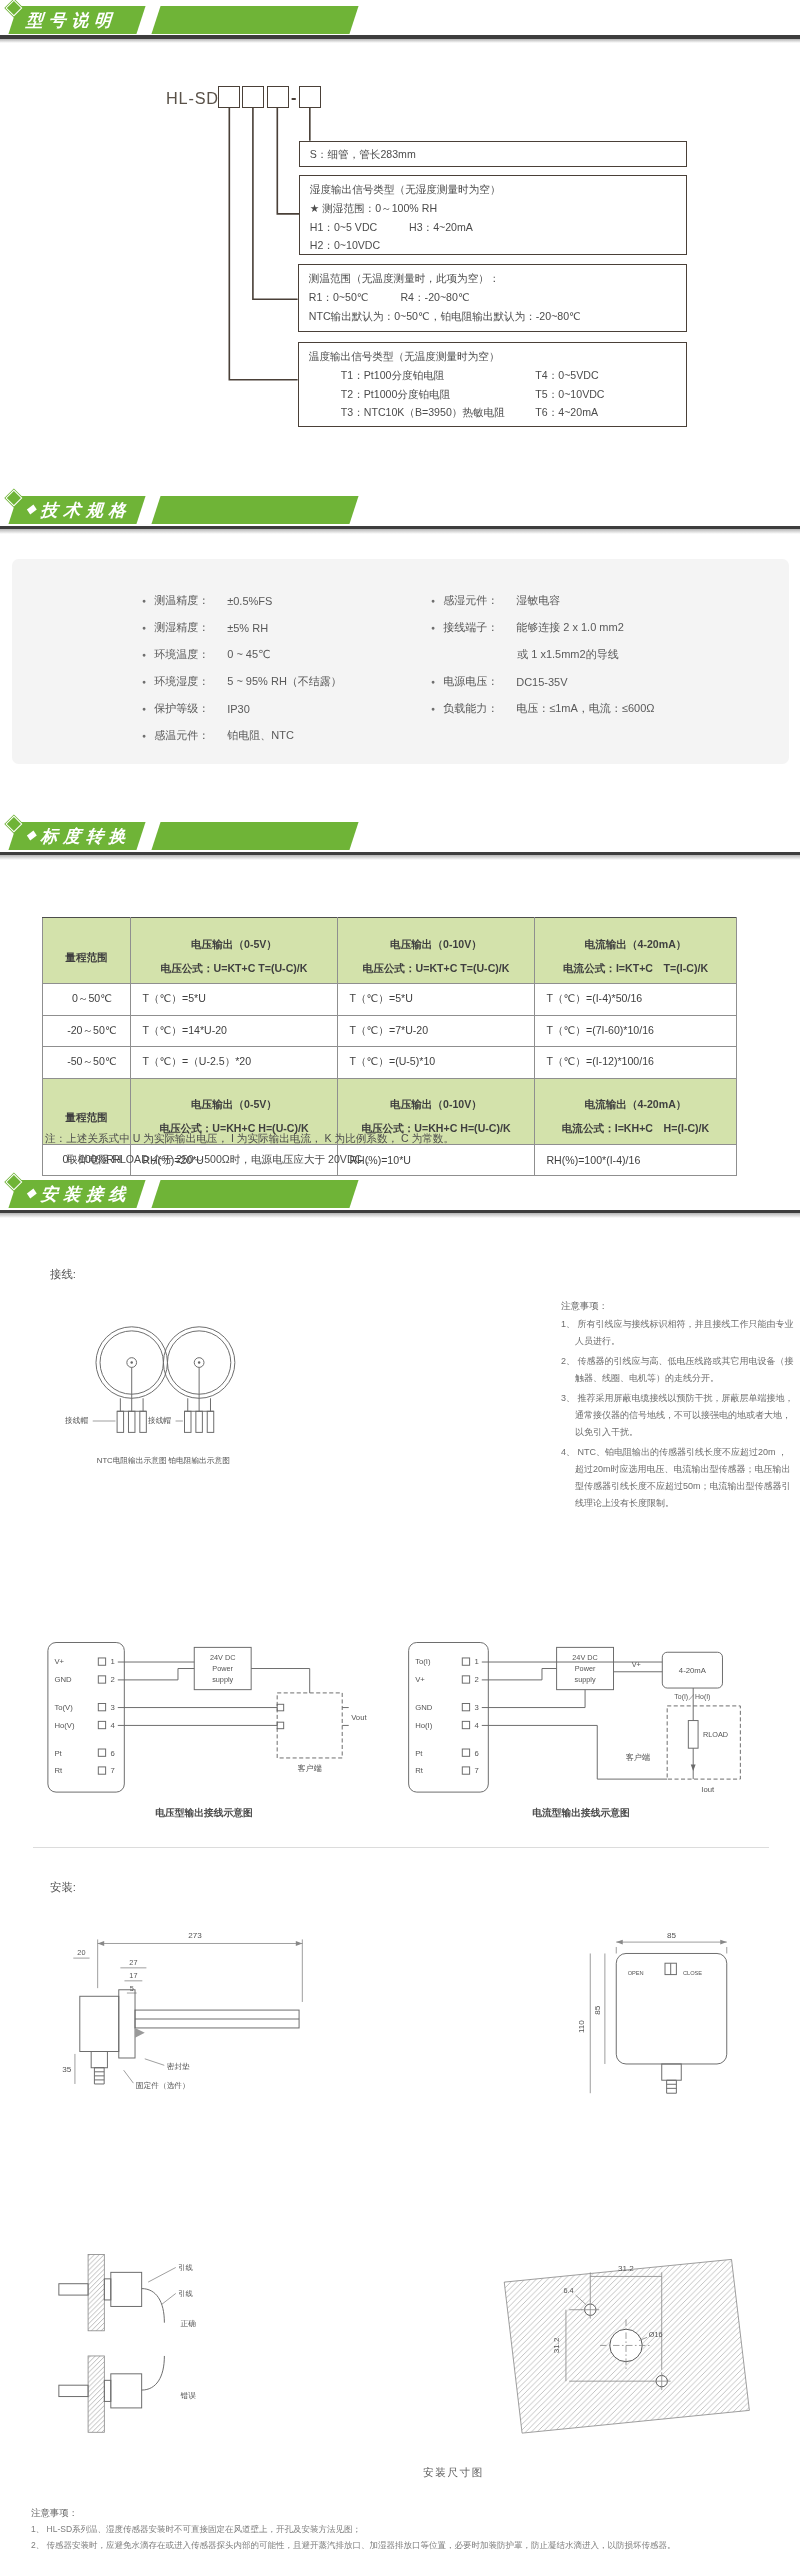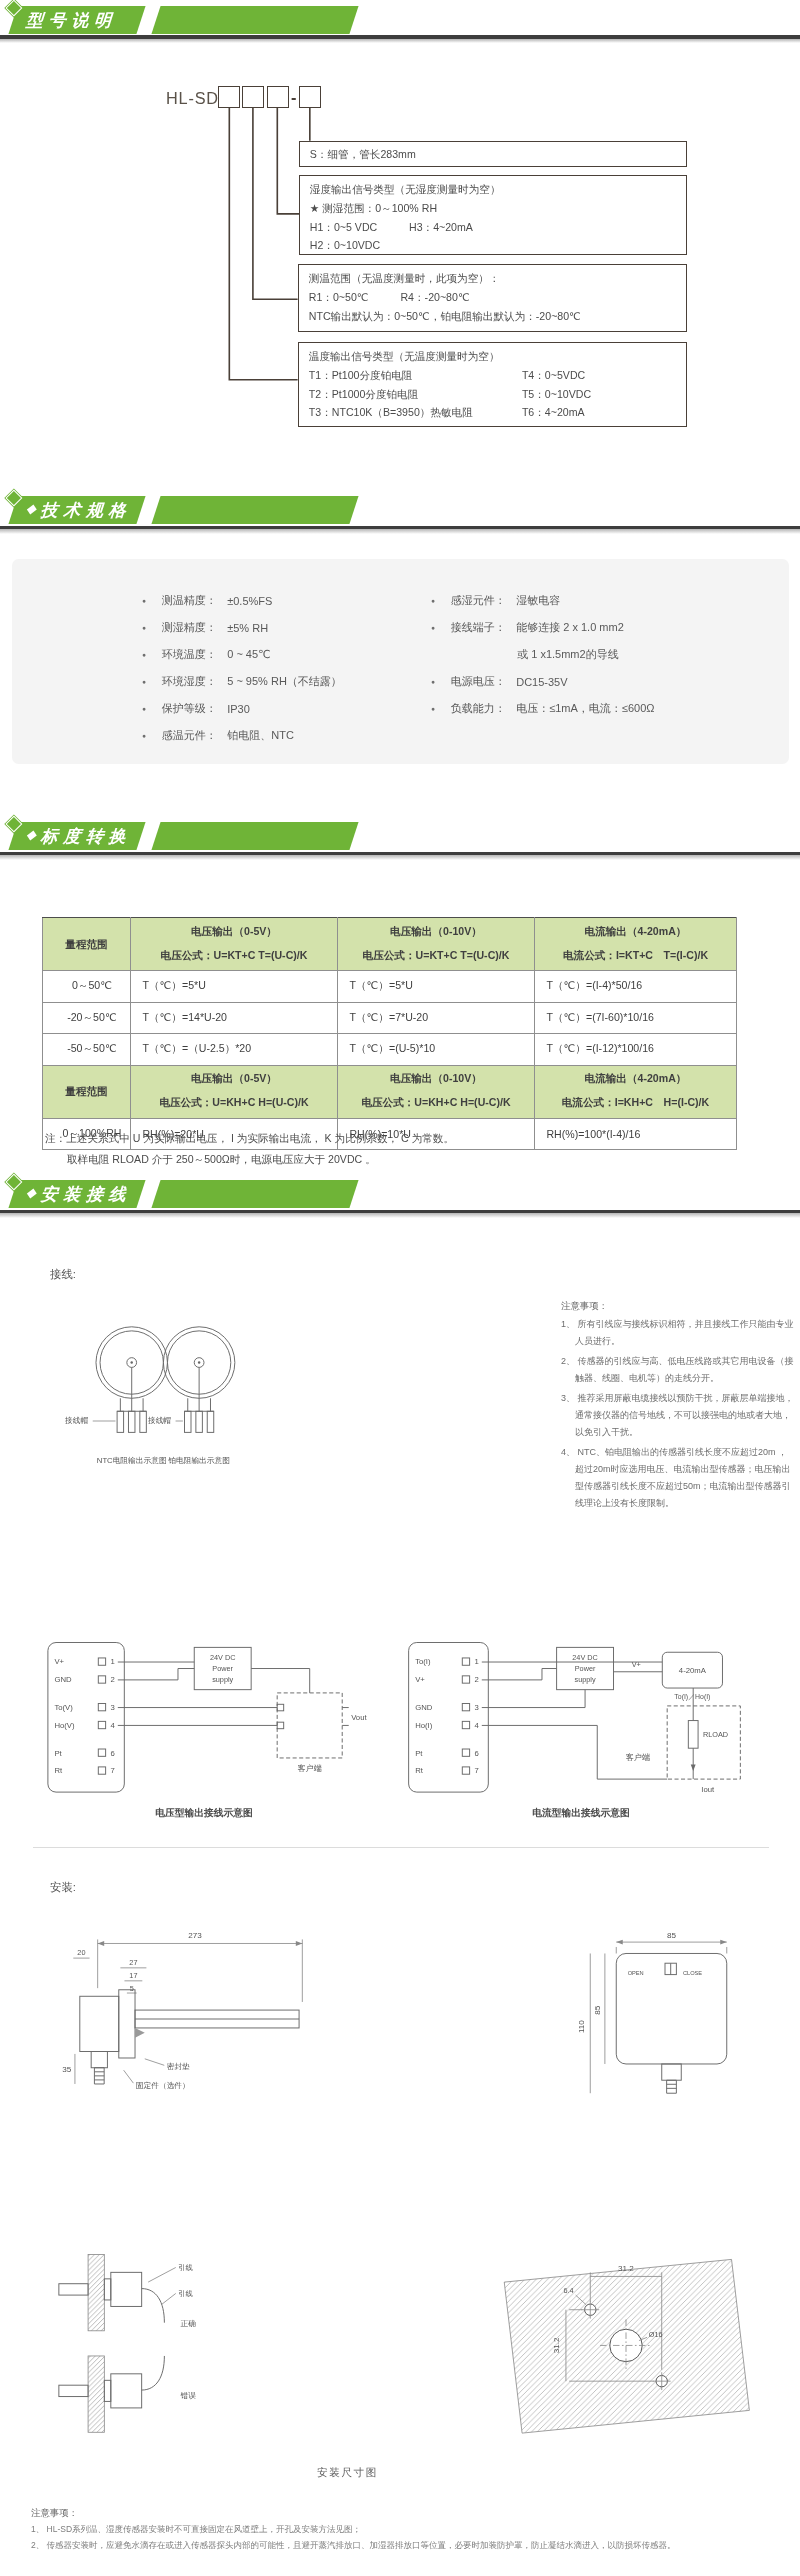--- a/index.html
+++ b/index.html
@@ -19,39 +19,39 @@
   .banner-line{position:absolute;top:32px;left:0;width:801px;height:3.3px;background:#3d3d3d;}
   .banner-line::after{content:"";position:absolute;top:3.3px;left:0;width:801px;height:4.9px;
            background:linear-gradient(#b5b5b5,rgba(255,255,255,0));}
 
   
   .hlsd{font-size:16.3px;color:#5a5249;letter-spacing:0.8px;}
   .mbox{position:absolute;width:19.5px;height:19.5px;border:1.6px solid #4a4038;background:#fff;}
   .mdash{position:absolute;font-size:16.3px;font-weight:bold;color:#4a4038;}
   .descbox{position:absolute;border:1.6px solid #4a4038;background:#fff;box-sizing:border-box;
            font-size:10.6px;line-height:18.7px;color:#4c4c4c;padding:4.1px 9.8px;}
-  .descbox .row2{display:flex;}
+  .descbox .row2{display:flex;margin-left:32px;}
   .descbox .row2 .c1{flex:0 0 58%;}
 
   
   .spec-panel{position:absolute;left:12.2px;top:559px;width:777px;height:205px;background:#f4f4f4;border-radius:6.5px;}
   .spec-col{position:absolute;top:28px;display:flex;flex-direction:column;}
-  .spec-item{height:27px;display:flex;align-items:center;font-size:11px;color:#595959;text-align:center;}
+  .spec-item{height:27px;display:flex;align-items:center;font-size:11px;color:#595959;}
   .spec-item::before{content:"●";font-size:6.5px;color:#6e6e6e;margin-right:8.1px;}
   .spec-item.no-bullet::before{content:"";margin-right:0;}
   .spec-item.no-bullet{padding-left:83px;}
   .sl{display:inline-block;min-width:70px;}
   .sv{margin-left:3px;white-space:pre;}
 
   
   table.scaletab{position:absolute;left:42px;top:917px;width:694px;border-collapse:collapse;table-layout:fixed;
                  font-size:10.6px;color:#3f3f3f;border:1.6px solid #4c4c4c;}
   .scaletab th,.scaletab td{border:0.8px solid #8f8f8f;overflow:hidden;white-space:nowrap;}
   .scaletab th{background:#d3e2ab;font-weight:bold;text-align:center;}
-  .scaletab tr.hr1 th{height:23px;border-bottom:none;border-top:1.6px solid #4c4c4c;padding-top:2px;}
+  .scaletab tr.hr1 th{height:23px;border-bottom:none;border-top:1.6px solid #4c4c4c;padding-top:15px;}
   .scaletab tr.hr2 th{height:21px;border-top:none;padding-bottom:4.1px;font-weight:bold;}
   .scaletab td{height:28.5px;background:#fff;padding-left:11.4px;}
   .scaletab td.rng{text-align:center;padding-left:12px;}
   .scale-note{position:absolute;left:45px;font-size:10.6px;color:#4c4c4c;white-space:nowrap;}
 
   
   .sec-label{position:absolute;font-size:11.4px;color:#555;text-align:center;}
   .note-block{position:absolute;left:561px;top:1297px;width:234px;font-size:9px;line-height:17px;color:#6d6d6d;}
   .note-title{font-size:9.4px;margin-bottom:1.6px;color:#666;}
   .note-item{padding-left:14px;text-indent:-14px;margin-bottom:3.3px;}
@@ -473,21 +473,21 @@
     <path class="dim" d="M126 35 H 214 M126 30 V 66 M214 30 V 150"></path>
     <text x="170" y="28" font-size="10" text-anchor="middle">31.2</text>
     <path class="dim" d="M96 76 V 164 M100 76 H 116 M100 164 H 204"></path>
     <text x="88" y="120" font-size="10" text-anchor="middle" transform="rotate(-90 88 120)">31.2</text>
     <line class="dim" x1="108" y1="58" x2="121" y2="70"></line>
     <text x="93" y="56" font-size="9">6.4</text>
     <line class="dim" x1="186" y1="114" x2="196" y2="110"></line>
     <text x="198" y="110" font-size="9">Ø16</text>
   </svg>
 
-  <div class="fig-caption" style="left:317px;top:2466px;width:167px;text-align:left">安装尺寸图</div>
+  <div class="fig-caption" style="left:317px;top:2466px;width:167px;text-align:right">安装尺寸图</div>
 
   <div class="bottom-notes">
     <div class="note-title">注意事项：</div>
     <div class="note-item">1、 HL-SD系列温、湿度传感器安装时不可直接固定在风道壁上，开孔及安装方法见图；</div>
     <div class="note-item">2、 传感器安装时，应避免水滴存在或进入传感器探头内部的可能性，且避开蒸汽排放口、加湿器排放口等位置，必要时加装防护罩，防止凝结水滴进入，以防损坏传感器。</div>
   </div>
 
 </div>
 
 

